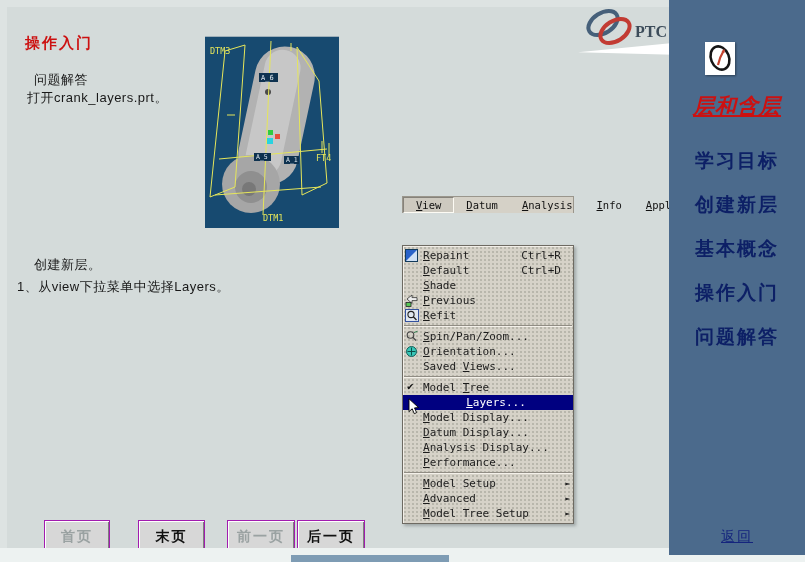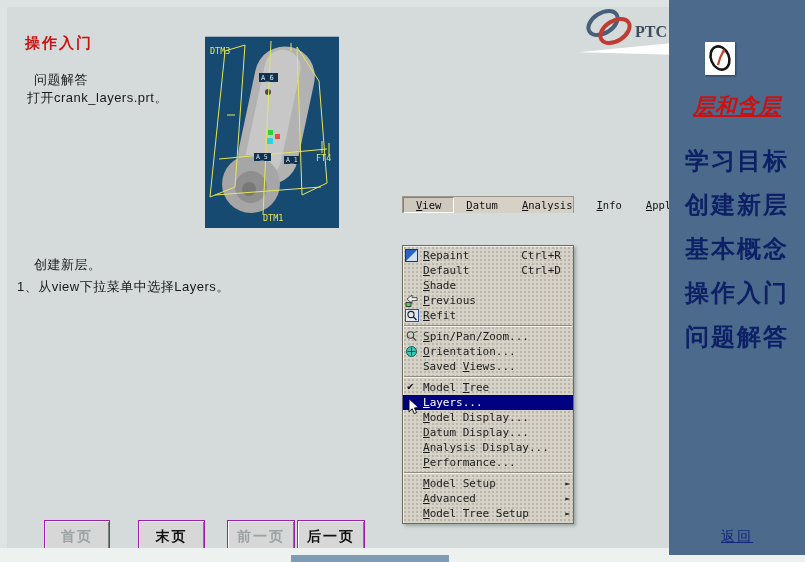--- a/index.html
+++ b/index.html
@@ -23,21 +23,21 @@
   .sidebar { position:absolute; right:0; top:0; width:136px; height:555px; background:var(--sidebar-bg,#4b6a8c); }
   .side-icon { position:absolute; left:36px; top:42px; width:30px; height:33px; background:#fff; box-shadow:1px 1px 2px rgba(0,0,0,.4); }
   .side-title {
     position:absolute; top:92px; left:0; width:100%; text-align:center;
     color:var(--title-red,#cc1111); font-size:21px; font-weight:bold; font-style:italic;
     text-decoration:underline; letter-spacing:1px;
     font-family:"Liberation Serif", serif;
   }
   .side-nav { position:absolute; top:150px; left:0; width:100%; display:flex; flex-direction:column; gap:23px; }
   .nav-item {
-    color:var(--nav-navy,#0d2066); font-size:24px; font-weight:bold; letter-spacing:2px;
+    color:var(--nav-navy,#0d2066); font-size:19px; font-weight:bold; letter-spacing:2px;
     text-align:center; line-height:21px; cursor:pointer;
   }
   .side-back {
     position:absolute; top:528px; left:0; width:100%; text-align:center;
     color:#15257d; font-size:14px; text-decoration:underline; letter-spacing:2px; cursor:pointer;
   }
 
   
   .section-title { position:absolute; left:25px; top:34px; color:var(--title-red,#d32); font-size:15px; font-weight:bold; letter-spacing:2px; }
   .para { position:absolute; color:#181818; font-size:13px; letter-spacing:.5px; }
@@ -57,21 +57,21 @@
   .mb-item.pressed { border:1px solid; border-color:#86827a #fdfbf4 #fdfbf4 #86827a; background:#cdc9bf; }
   .dropdown {
     position:relative; background:#d6d2c8; border:1px solid #6e6a62;
     box-shadow: inset 1px 1px 0 #f2efe8, 2px 2px 3px rgba(60,70,70,.35);
     padding:2px 0; 
     background-image: radial-gradient(rgba(110,110,100,.28) 1px, transparent 1.2px);
     background-size:4px 4px;
     margin-top:32px;
   }
   .m-row { position:relative; display:flex; align-items:center; height:15px; padding:0 4px 0 20px; font-size:11px; color:#1c1c1c; cursor:pointer; white-space:nowrap; }
-  .m-row.hl { background:var(--menu-hl,#000080); color:#fff; }
+  .m-row.hl { background:var(--menu-hl,#000080); color:#fff;justify-content:center; }
   .m-icon { position:absolute; left:2px; top:1px; width:16px; height:13px; display:flex; align-items:center; }
   .m-check { position:absolute; left:4px; top:0px; font-size:11px; color:#111; }
   .m-label u { text-underline-offset:1px; }
   .m-shortcut { margin-left:auto; padding-right:8px; font-size:11px; }
   .m-arrow { position:absolute; right:3px; top:3px; font-size:8px; color:#222; }
   .m-sep { height:6px; margin:0 1px; position:relative; }
   .m-sep::after { content:""; position:absolute; left:0; right:0; top:2px; border-top:1px solid #918d84; border-bottom:1px solid #f4f1ea; }
   .m-cursor { position:absolute; left:5px; top:3px; z-index:5; }
 
   

